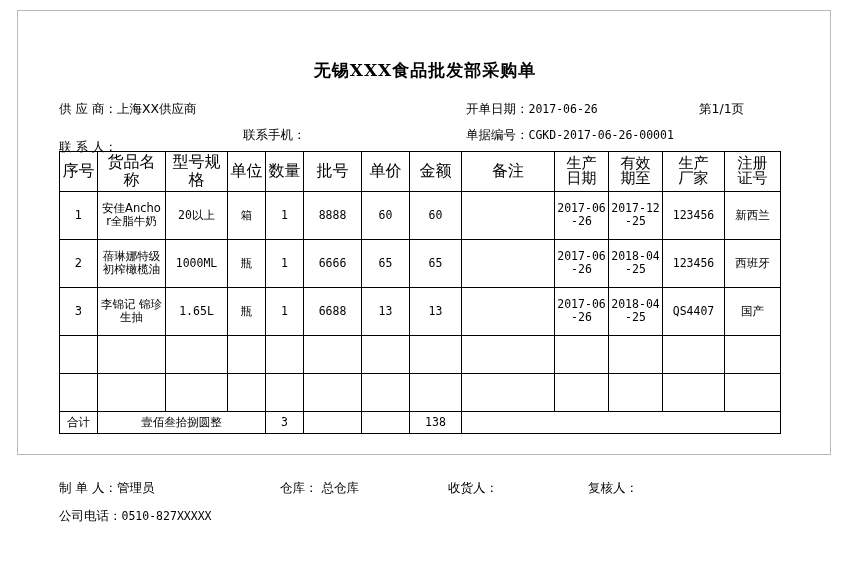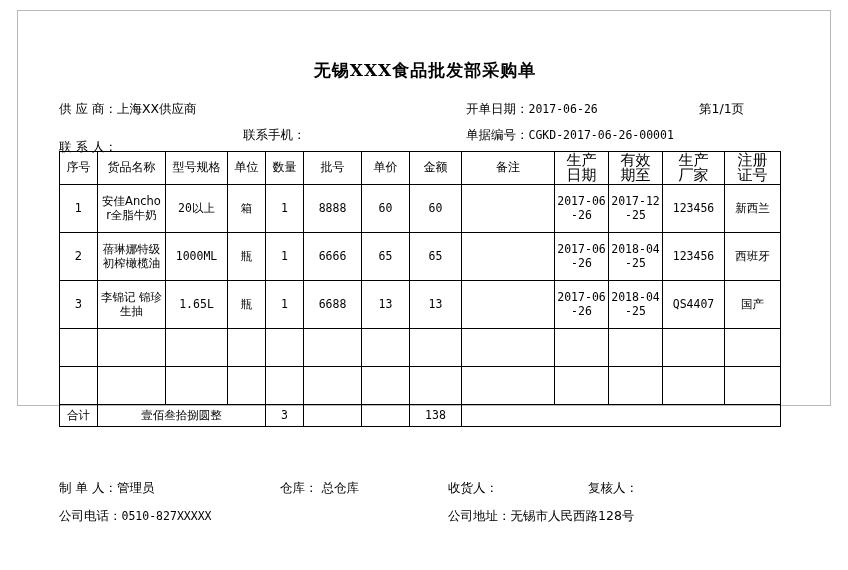--- a/index.html
+++ b/index.html
@@ -5,21 +5,21 @@
   * { box-sizing: border-box; }
   html, body {
     margin: 0; padding: 0;
     width: 848px; height: 570px;
     background: #ffffff;
     font-family: "DejaVu Sans", "Liberation Sans", sans-serif;
   }
   #page {
     position: absolute;
     left: 17px; top: 10px;
-    width: 814px; height: 396px;
+    width: 814px; height: 445px;
     border: 1px solid #b9b9b9;
     background: #fff;
   }
   #doc-title {
     position: absolute;
     left: 0; top: 48px;
     width: 814px;
     text-align: center;
     font-size: 17px;
     font-weight: bold;
@@ -57,21 +57,21 @@
     border: 1px solid #000;
     padding: 1px 2px;
     font-size: 11.5px;
     font-weight: normal;
     color: #000;
     text-align: center;
     vertical-align: middle;
     overflow: hidden;
     line-height: 1.15;
   }
-  #grid thead td { height: 26px; font-size: 12px; }
+  #grid thead td { height: 26px; font-size: 16px; }
   #grid thead td.two-line { line-height: 1.0; font-size: 15px; font-family: Liberation Serif, serif; }
   .item-row td { height: 48px; }
   .empty-row td { height: 38px; }
   .sum-row td { height: 22px; }
   .memo-row td { height: 22px; }
   td.t-left { text-align: left; padding-left: 3px; }
   td.num { font-family: "DejaVu Sans Mono", "Liberation Mono", monospace; font-size: 11px; }
   td.name-cell {
     text-align: left;
     padding-left: 2px;
@@ -279,17 +279,14 @@
   </div>
   <div class="foot" id="f-receive">
     <span>收货人：</span><span></span>
   </div>
   <div class="foot" id="f-check">
     <span>复核人：</span><span></span>
   </div>
   <div class="foot" id="f-tel">
     <span>公司电话：</span><span class="val-mono">0510-827XXXXX</span>
   </div>
-  <div class="foot" id="f-addr">
-    <span>公司地址：</span><span>无锡市人民西路128号</span>
-  </div>
 
 </div>
 
 </body></html>

